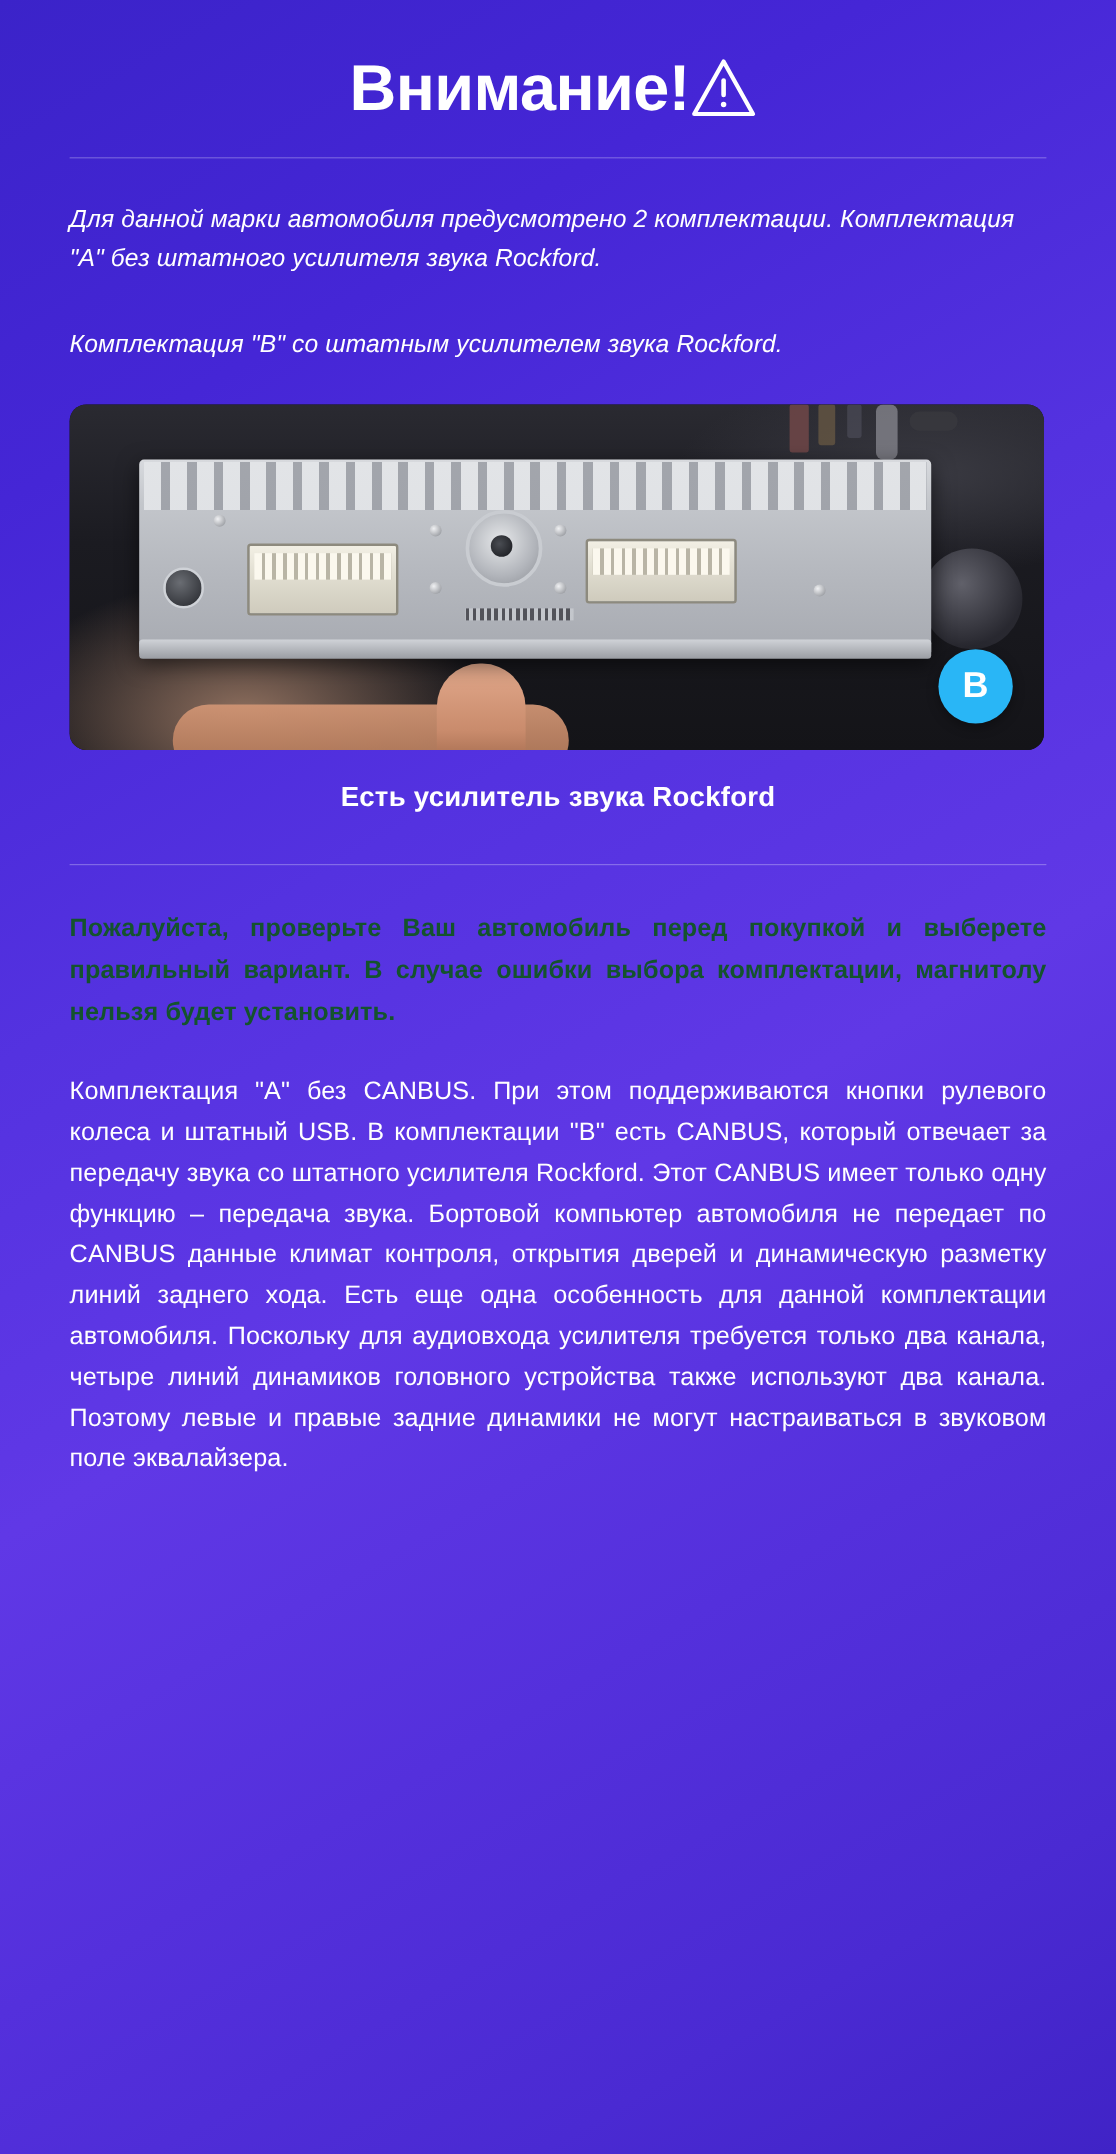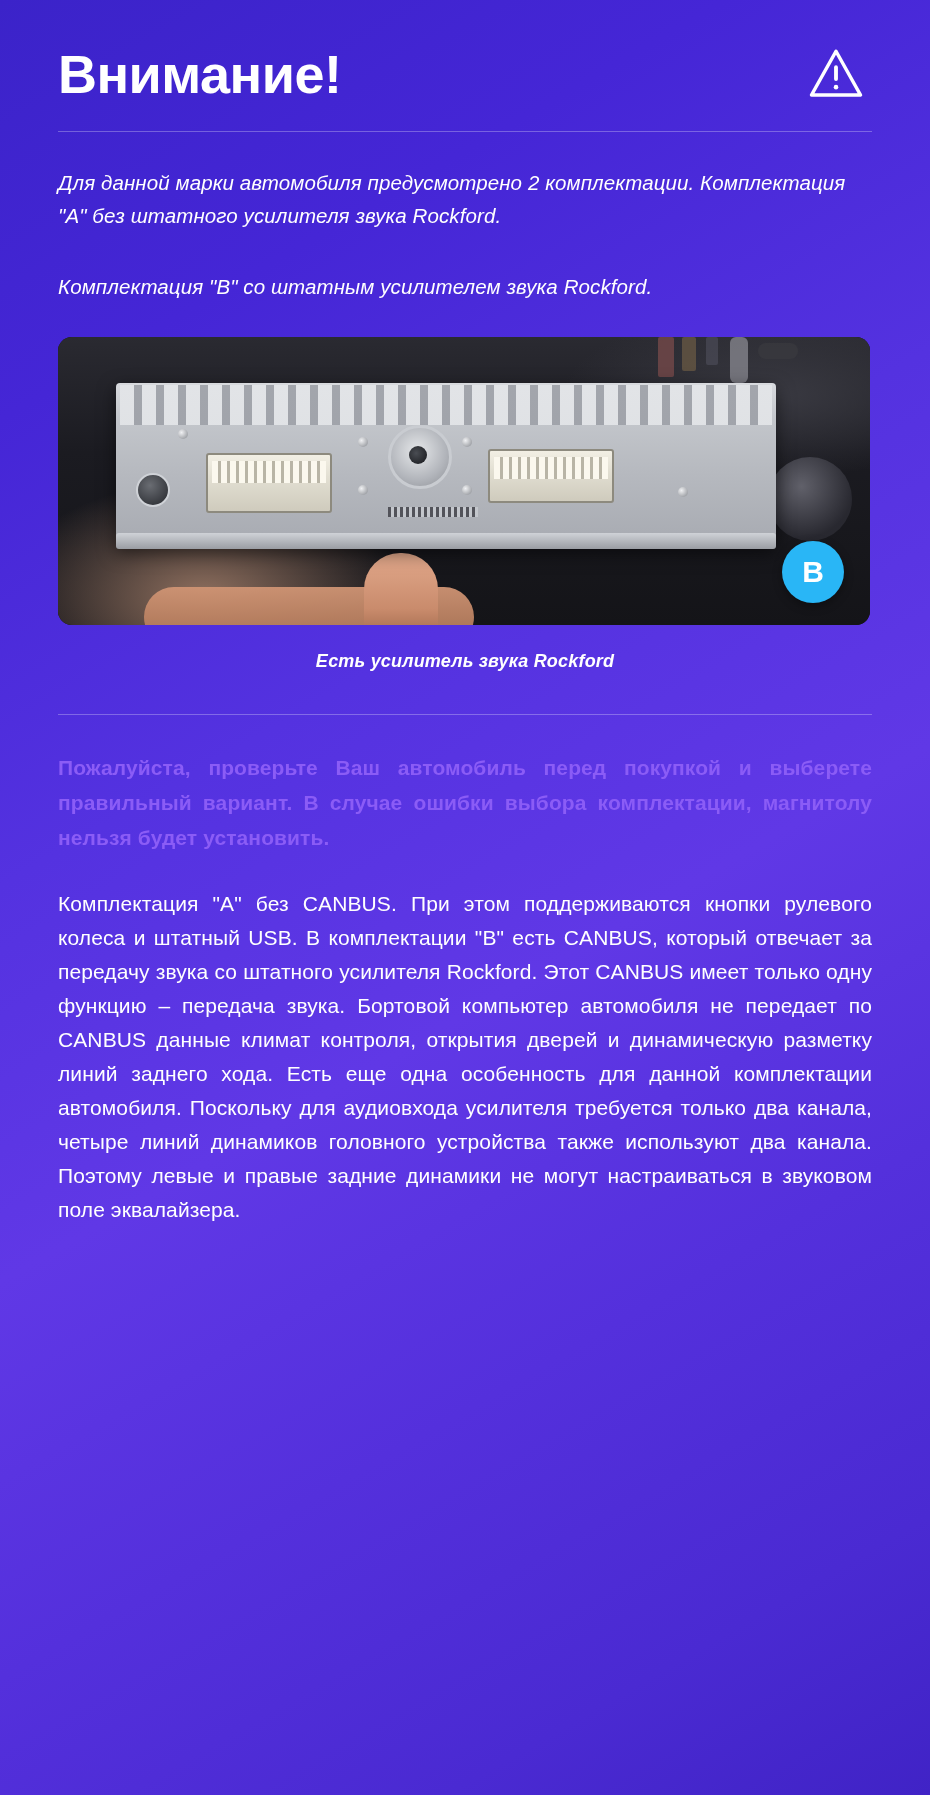--- a/index.html
+++ b/index.html
@@ -19,21 +19,21 @@
     width: 930px;
     box-sizing: border-box;
     padding: 0 58px;
     position: relative;
   }
 
   
   .header {
     display: flex;
     align-items: center;
-    justify-content: space-between;
+    justify-content: center;
     padding-top: 46px;
     padding-bottom: 28px;
   }
   .title {
     font-size: 54px;
     font-weight: 700;
     letter-spacing: -0.5px;
     line-height: 1.05;
     margin: 0;
     white-space: nowrap;
@@ -195,25 +195,24 @@
     font-size: 30px;
     font-weight: 700;
     display: flex;
     align-items: center;
     justify-content: center;
     box-shadow: 0 3px 10px rgba(0,0,0,.35);
   }
 
   .caption {
     text-align: center;
-    font-size: 18px;
+    font-size: 23px;
     font-weight: 700;
     margin: 26px 0 0 0;
     letter-spacing: .2px;
-    font-style: italic;
   }
 
   .divider2 {
     margin-top: 42px;
   }
 
   
   .highlight {
     margin-top: 36px;
     color: #4fd0ff;
@@ -287,17 +286,17 @@
       <div class="label-strip"></div>
       <div class="rail"></div>
     </div>
     <div class="badge">B</div>
   </div>
 
   <p class="caption">Есть усилитель звука Rockford</p>
 
   <div class="divider divider2"></div>
 
-  <p class="highlight" style="color: #8b5cf6;">Пожалуйста, проверьте Ваш автомобиль перед покупкой и выберете правильный вариант. В случае ошибки выбора комплектации, магнитолу нельзя будет установить.</p>
+  <p class="highlight" style="color: #14532d;">Пожалуйста, проверьте Ваш автомобиль перед покупкой и выберете правильный вариант. В случае ошибки выбора комплектации, магнитолу нельзя будет установить.</p>
 
   <p class="body-text">Комплектация "А" без CANBUS. При этом поддерживаются кнопки рулевого колеса и штатный USB. В комплектации "В" есть CANBUS, который отвечает за передачу звука со штатного усилителя Rockford. Этот CANBUS имеет только одну функцию – передача звука. Бортовой компьютер автомобиля не передает по CANBUS данные климат контроля, открытия дверей и динамическую разметку линий заднего хода. Есть еще одна особенность для данной комплектации автомобиля. Поскольку для аудиовхода усилителя требуется только два канала, четыре линий динамиков головного устройства также используют два канала. Поэтому левые и правые задние динамики не могут настраиваться в звуковом поле эквалайзера.</p>
 
 </div>
 
 </body></html>

